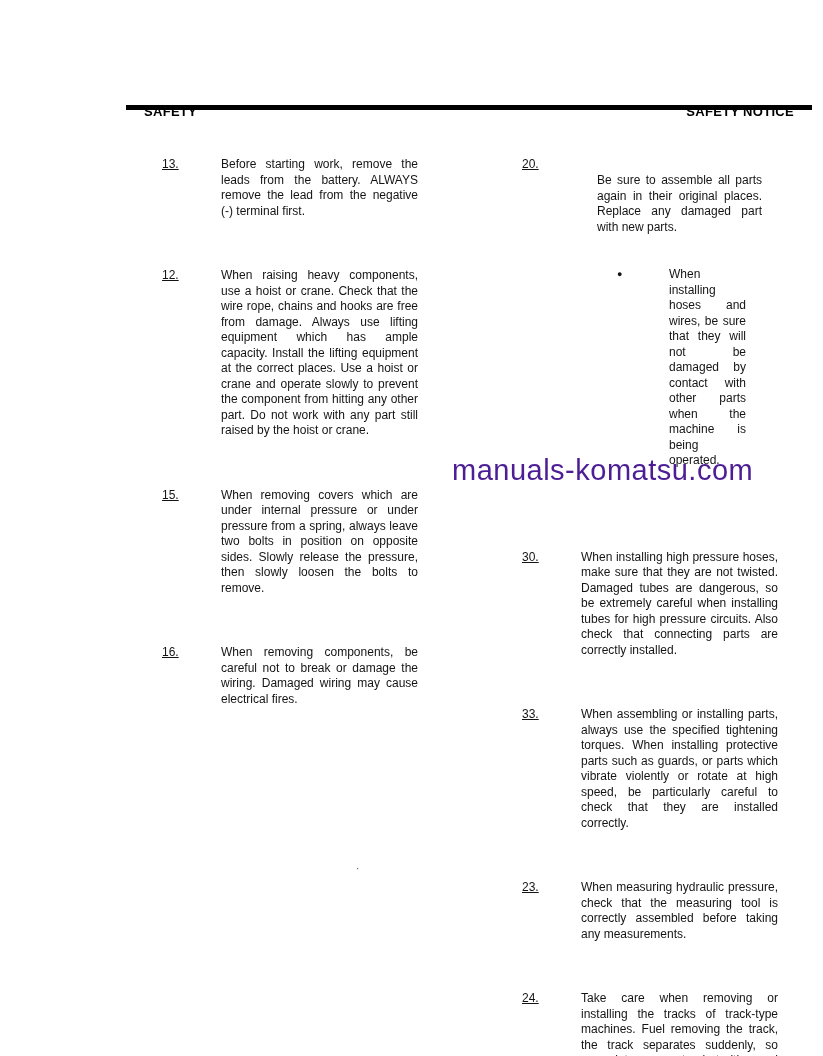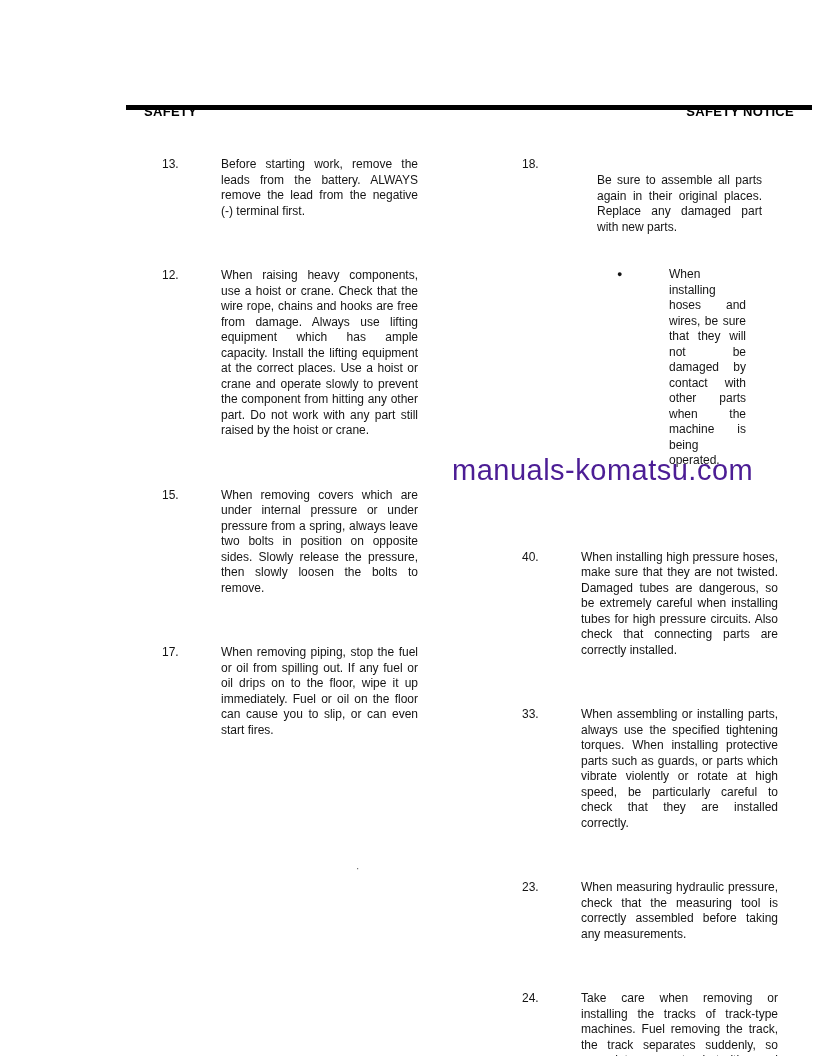--- a/index.html
+++ b/index.html
@@ -27,21 +27,21 @@
   .col-left  { left:66px; }
   .col-right { left:426px; }
 
   .item {
     display:flex;
     margin-bottom:17px;
     font-size:12px;
     line-height:15.5px;
     color:#141414;
   }
-  .item .num { width:27px; flex-shrink:0; }
+  .item .num { width:27px; flex-shrink:0;text-decoration:underline; }
   .item .body { flex:1; text-align:justify; }
 
   .bullet {
     display:flex;
     margin-top:9px;
     text-align:justify;
   }
   .bullet .dot { width:24px; flex-shrink:0; font-size:9px; line-height:15.5px; padding-left:4px; }
   .bullet .btxt { flex:1; }
 
@@ -86,44 +86,44 @@
     <div class="item">
       <span class="num">12.</span>
       <span class="body">When raising heavy components, use a hoist or crane. Check that the wire rope, chains and hooks are free from damage. Always use lifting equipment which has ample capacity. Install the lifting equipment at the correct places. Use a hoist or crane and operate slowly to prevent the component from hitting any other part. Do not work with any part still raised by the hoist or crane.</span>
     </div>
 
     <div class="item">
       <span class="num">15.</span>
       <span class="body">When removing covers which are under internal pressure or under pressure from a spring, always leave two bolts in position on opposite sides. Slowly release the pressure, then slowly loosen the bolts to remove.</span>
     </div>
 
+    <div class="item">
+      <span class="num">16.</span>
+      <span class="body">When removing components, be careful not to break or damage the wiring. Damaged wiring may cause electrical fires.</span>
+    </div>
 
-    <div class="item">
-      <span class="num">17.</span>
-      <span class="body">When removing piping, stop the fuel or oil from spilling out. If any fuel or oil drips on to the floor, wipe it up immediately. Fuel or oil on the floor can cause you to slip, or can even start fires.</span>
-    </div>
 
 
   </div>
 
   <div class="col col-right">
 
     <div class="item">
-      <span class="num">18.</span>
+      <span class="num">20.</span>
       <div class="body">
         <div>Be sure to assemble all parts again in their original places. Replace any damaged part with new parts.</div>
         <div class="bullet">
           <span class="dot">●</span>
           <span class="btxt">When installing hoses and wires, be sure that they will not be damaged by contact with other parts when the machine is being operated.</span>
         </div>
       </div>
     </div>
 
     <div class="item">
-      <span class="num">40.</span>
+      <span class="num">30.</span>
       <span class="body">When installing high pressure hoses, make sure that they are not twisted. Damaged tubes are dangerous, so be extremely careful when installing tubes for high pressure circuits. Also check that connecting parts are correctly installed.</span>
     </div>
 
     <div class="item">
       <span class="num">33.</span>
       <span class="body">When assembling or installing parts, always use the specified tightening torques. When installing protective parts such as guards, or parts which vibrate violently or rotate at high speed, be particularly careful to check that they are installed correctly.</span>
     </div>
 
 
     <div class="item">

